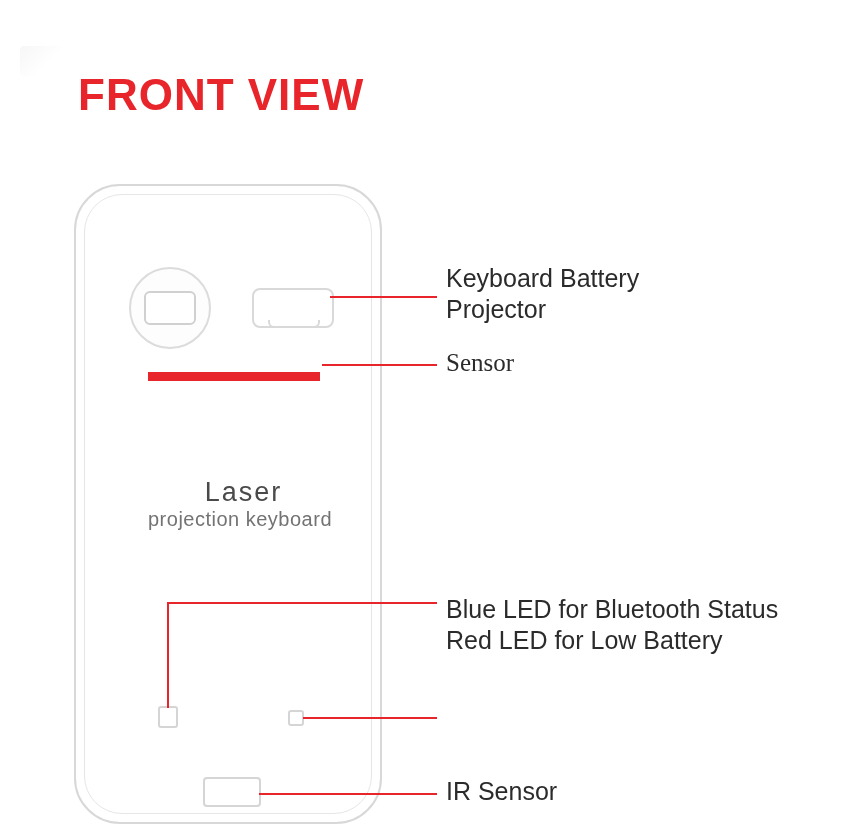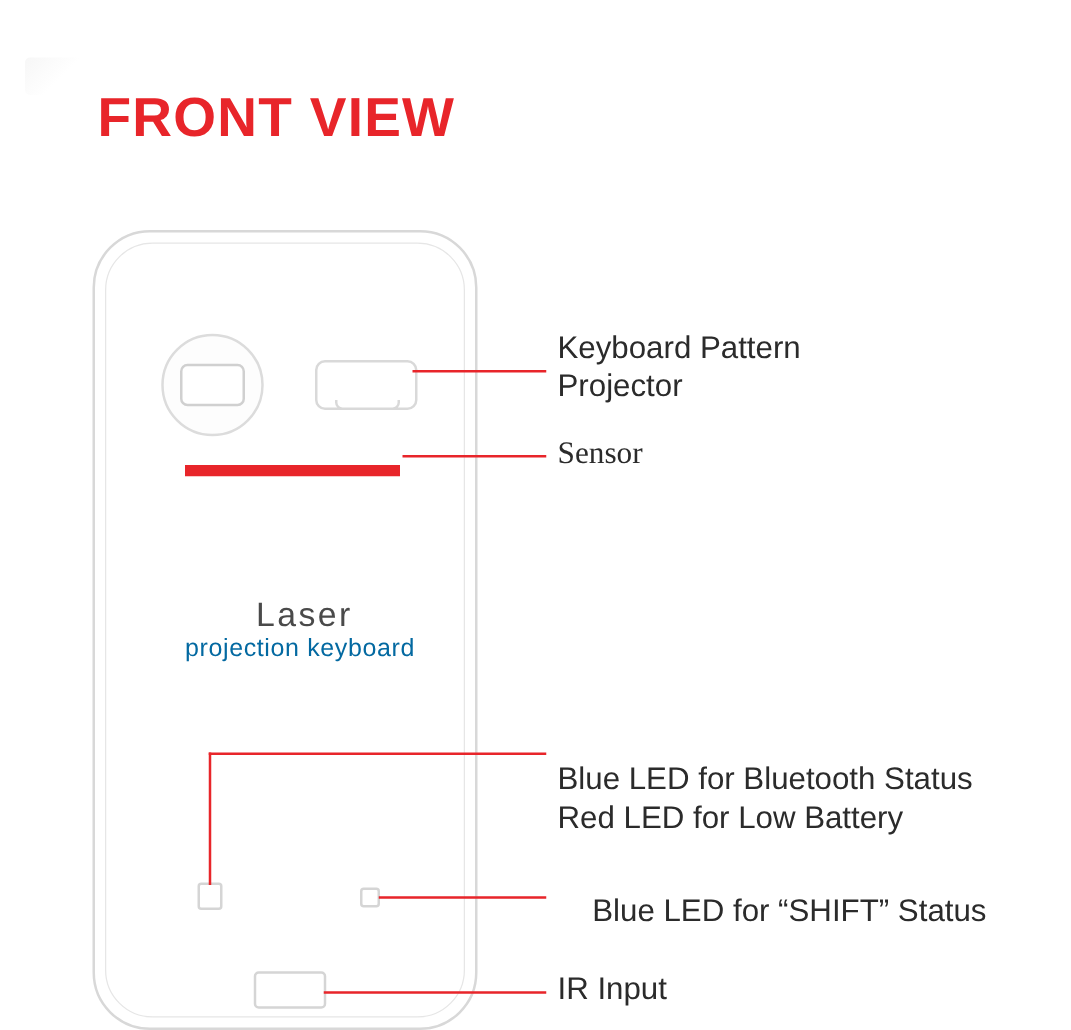--- a/index.html
+++ b/index.html
@@ -132,21 +132,21 @@
     color: #4a4a4a;
     letter-spacing: 2px;
   }
   .brand-sub {
     position: absolute;
     left: 84px;
     top: 484px;
     width: 312px;
     text-align: center;
     font-size: 20px;
-    color: #0369a1;
+    color: #737373;
     letter-spacing: 0.5px;
   }
 
   
   .led-left {
     position: absolute;
     left: 158px;
     top: 682px;
     width: 20px;
     height: 22px;
@@ -206,21 +206,21 @@
   
   .label {
     position: absolute;
     color: #2b2b2b;
     font-size: 25px;
     line-height: 1.22;
     white-space: pre;
   }
   .label-projector { left: 446px; top: 239px; }
   .label-sensor    { left: 446px; top: 324px; font-family: Liberation Serif, serif; }
-  .label-bt        { left: 446px; top: 584px; }
+  .label-bt        { left: 446px; top: 570px; }
   .label-shift     { left: 446px; top: 659px; }
   .label-ir        { left: 446px; top: 752px; }
   .shift-indent    { display: block; padding-left: 44px; }
 
   
   .watermark {
     position: absolute;
     left: 20px;
     top: 22px;
     width: 46px;
@@ -257,26 +257,25 @@
 
   <div class="ir-window"></div>
 
   <div class="lead lead-h lead-projector"></div>
   <div class="lead lead-h lead-sensor"></div>
   <div class="lead lead-v lead-bt-v"></div>
   <div class="lead lead-h lead-bt-h"></div>
   <div class="lead lead-h lead-shift-h"></div>
   <div class="lead lead-h lead-ir-h"></div>
 
-  <div class="label label-projector">Keyboard Pattern
+  <div class="label label-projector">Keyboard Battery
 Projector</div>
   <div class="label label-sensor">Sensor</div>
   <div class="label label-bt">Blue LED for Bluetooth Status
 Red LED for Low Battery</div>
 
   <div class="label label-shift">
-    <span>Blue LED for “SHIFT” Status</span>
     
   </div>
 
-  <div class="label label-ir">IR Input</div>
+  <div class="label label-ir">IR Sensor</div>
 
 </div>
 
 </body></html>

